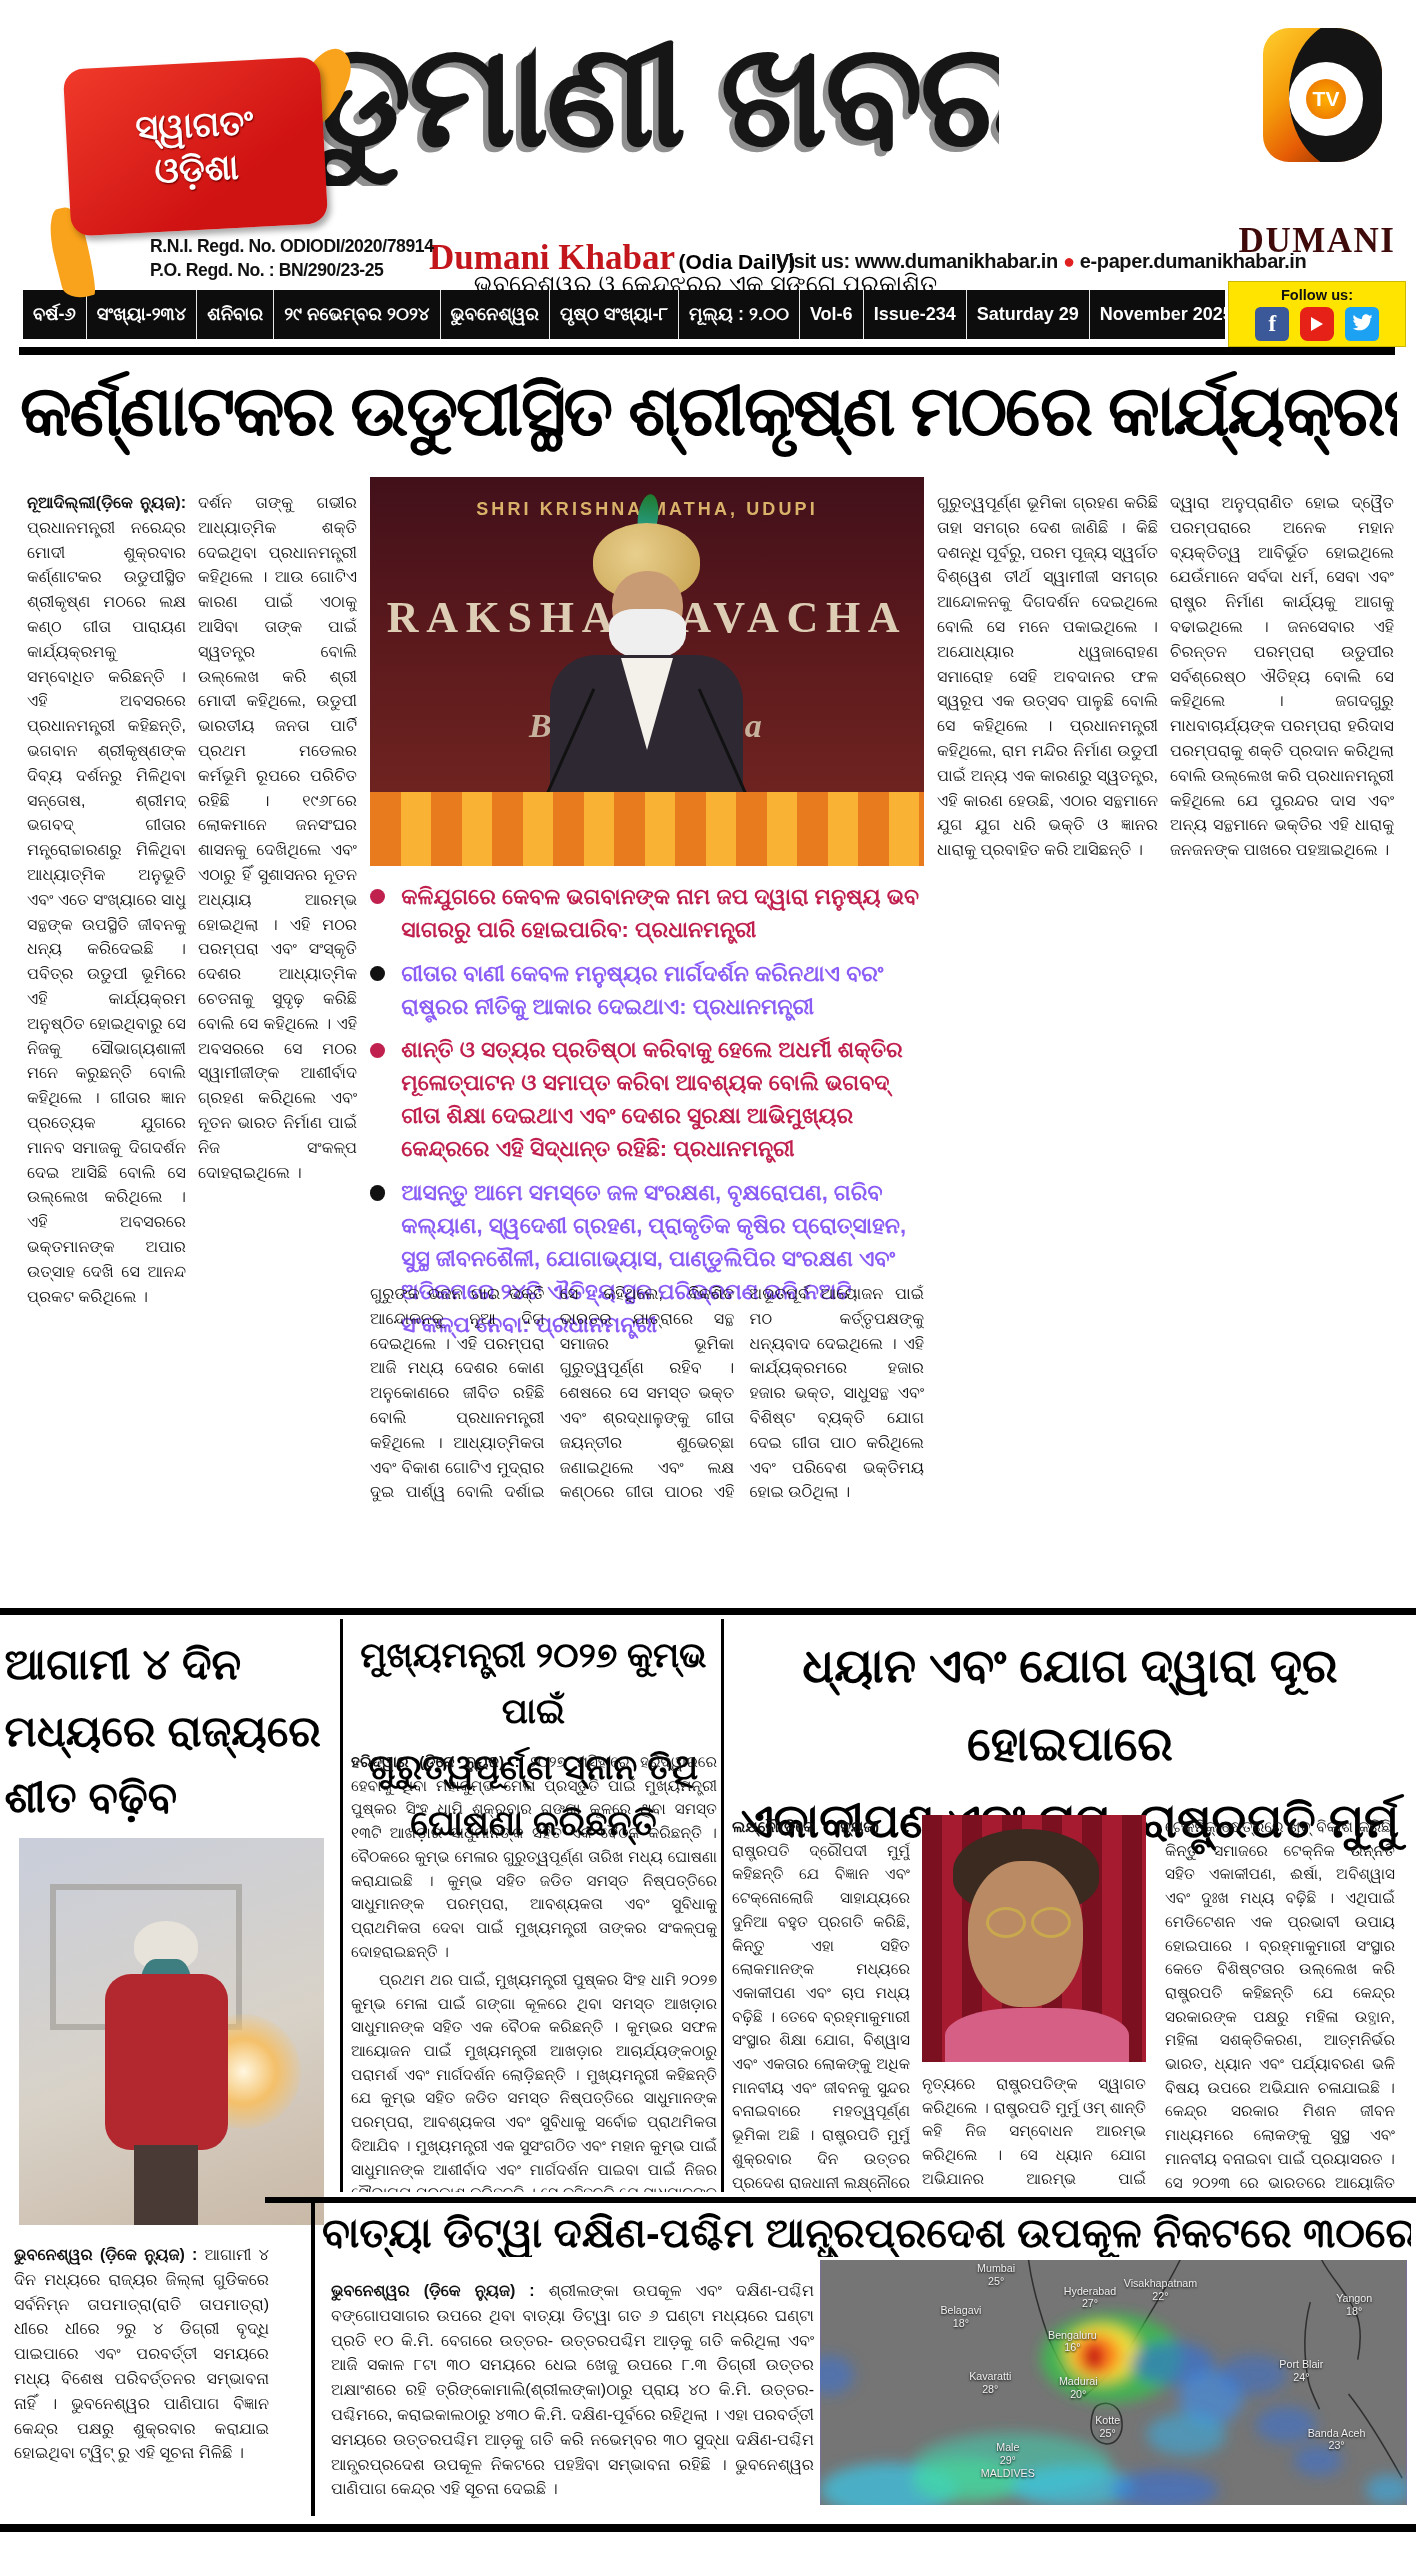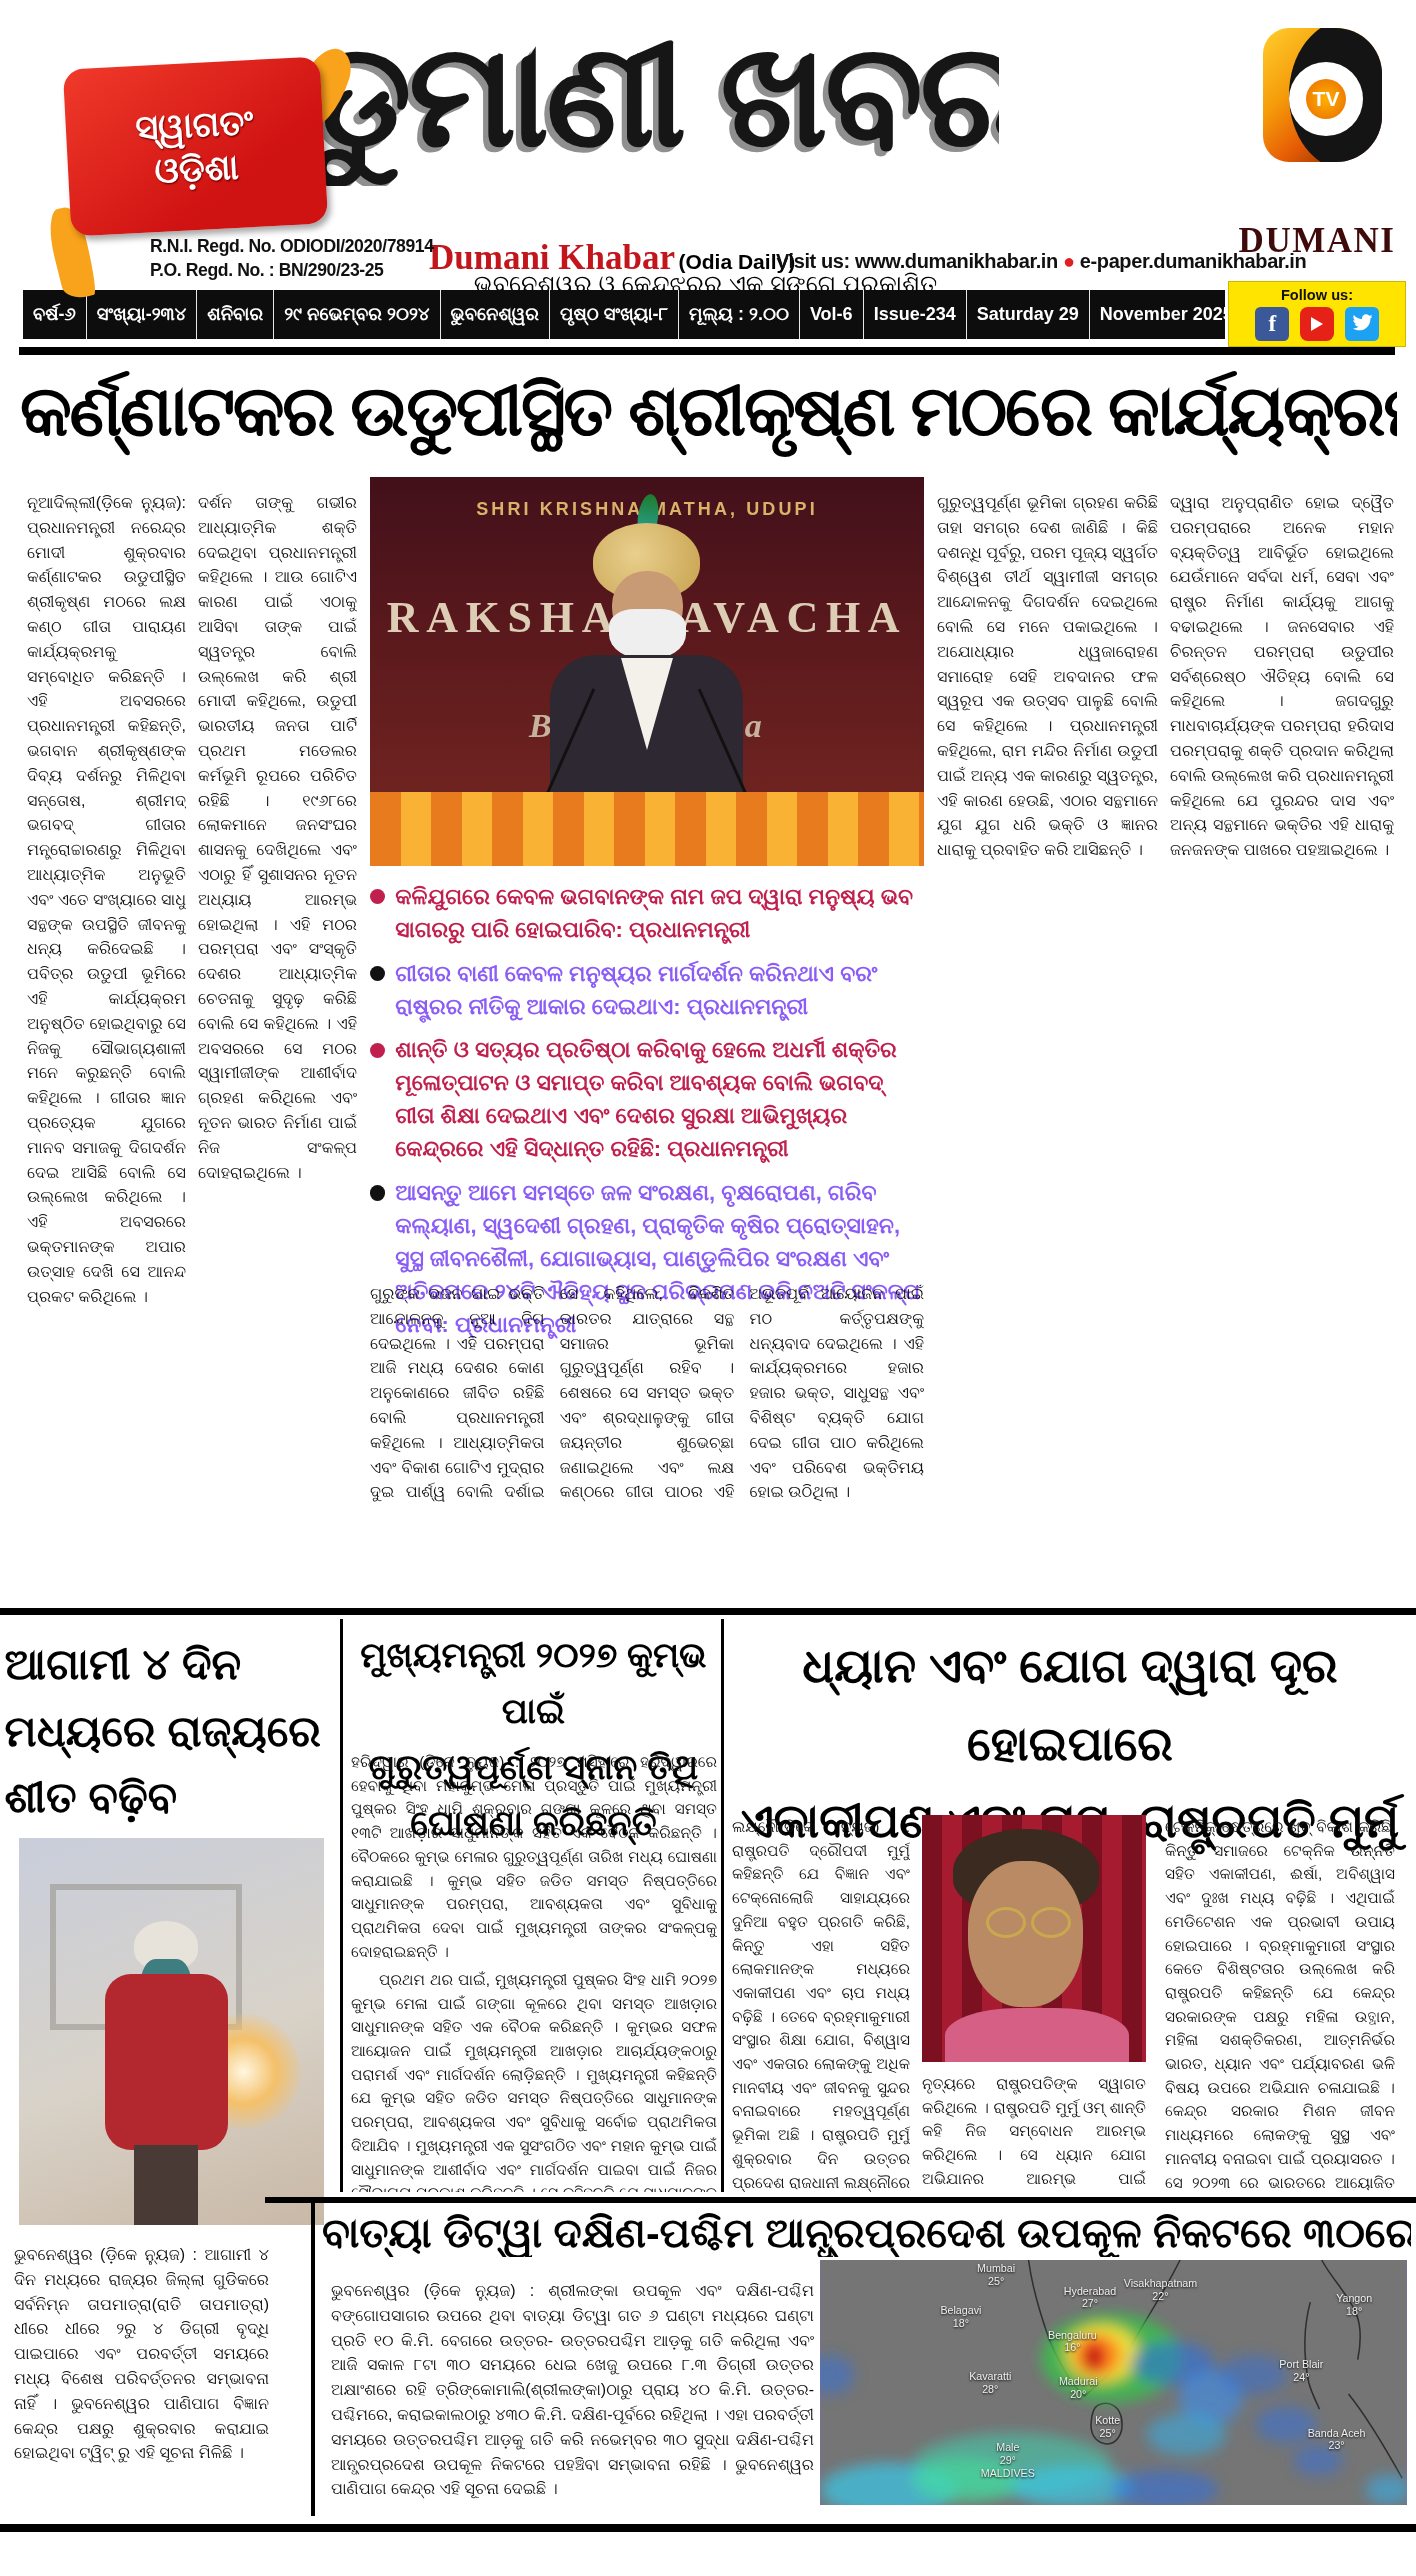--- a/index.html
+++ b/index.html
@@ -46,21 +46,21 @@
   .infobar{left:23px;top:290px;width:1202px;height:49px;background:#0d0d0d;display:flex;align-items:stretch;overflow:hidden}
   .infobar .seg{color:#fff;font-weight:bold;font-size:18px;display:flex;align-items:center;padding:0 10px;
                 border-right:1.5px solid #e8e8e8;white-space:nowrap}
   .infobar .seg:last-child{border-right:none}
   .hrule{background:#000}
 
   
   .headline{left:20px;top:357px;width:1377px;font-size:70px;font-weight:900;letter-spacing:-2.3px;
             line-height:1.55;white-space:nowrap;overflow:hidden;color:#000}
   .bodytxt{font-size:16px;line-height:1.55;text-align:justify;overflow:hidden}
-  .dl{font-weight:normal}
+  .dl{font-weight:bold}
   .colA{left:27px;top:491px;width:159px;height:1108px}
   .colB{left:198px;top:491px;width:159px;height:1108px}
   .colG{left:937px;top:491px;width:221px;height:1108px}
   .colH{left:1170px;top:491px;width:224px;height:1108px}
   .contin{left:370px;top:1282px;width:554px;height:316px;column-count:3;column-gap:15.3px}
 
   .pmphoto{left:370px;top:477px;width:554px;height:389px;background:linear-gradient(#42101a,#5d1a1d 45%,#6e2320 80%,#4a1414);overflow:hidden}
   .pm-banner-top{position:absolute;left:0;top:21.5px;width:100%;text-align:center;color:#d9b36a;
                  font-weight:bold;font-size:18px;letter-spacing:3.1px}
   .pm-banner-mid{position:absolute;left:0;top:115px;width:100%;text-align:center;color:#e9ddc2;opacity:.92;
@@ -77,21 +77,21 @@
   .face{position:absolute;left:80px;top:48px;width:71px;height:71px;border-radius:48%;background:#c89b74}
   .beard{position:absolute;left:77px;top:86px;width:77px;height:51px;border-radius:40% 40% 60% 60%;background:#efefef}
   .torso{position:absolute;left:18.4px;top:132px;width:193px;height:146px;border-radius:46px 46px 0 0;background:#2e2833}
   .kurta{position:absolute;left:89px;top:135px;width:52px;height:92px;background:#f4f1ea;
          clip-path:polygon(0 0,100% 0,50% 100%)}
   .mic{position:absolute;width:3.1px;height:115px;background:#111}
   .m1{left:37px;top:161px;transform:rotate(24deg)}
   .m2{left:189px;top:161px;transform:rotate(-24deg)}
 
   .bullets{left:370px;top:880px;width:554px;height:393px;display:flex;flex-direction:column;gap:10.7px}
-  .bullet{display:flex;gap:10px}
+  .bullet{display:flex;gap:16px}
   .bullet .dotb{flex:0 0 15.3px;width:15.3px;height:15.3px;border-radius:50%;margin-top:9.2px}
   .bullet p{font-size:22px;font-weight:bold;line-height:1.5}
   .b-red p{color:#c0204e}.b-red .dotb{background:#c0204e}
   .b-black p{color:#8b5cf6}.b-black .dotb{background:#111}
 
   
   .vrule{background:#000}
   .coldHead{left:4.6px;top:1631px;width:328px;text-align:left;font-size:43px;font-weight:900;line-height:1.55;color:#000}
   .coldPhoto{left:19px;top:1838px;width:305px;height:387px;
              background:linear-gradient(160deg,#c9cedb 0%,#d8d2c8 55%,#c9b8a6 100%);overflow:hidden}

